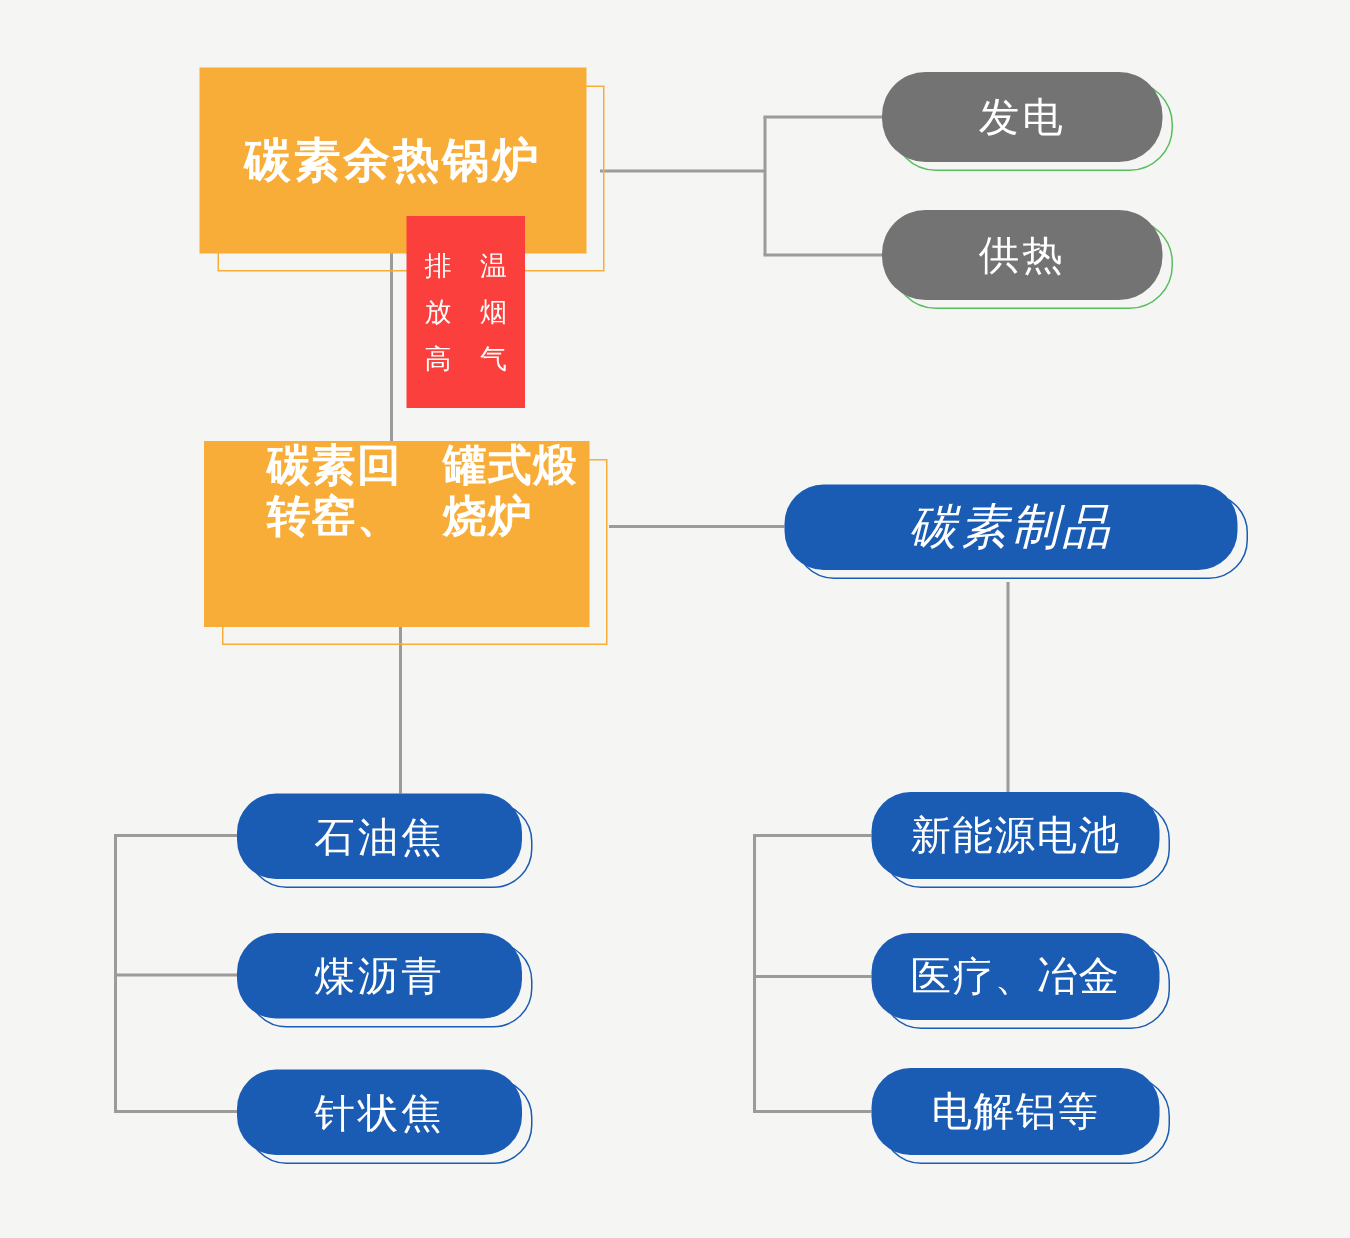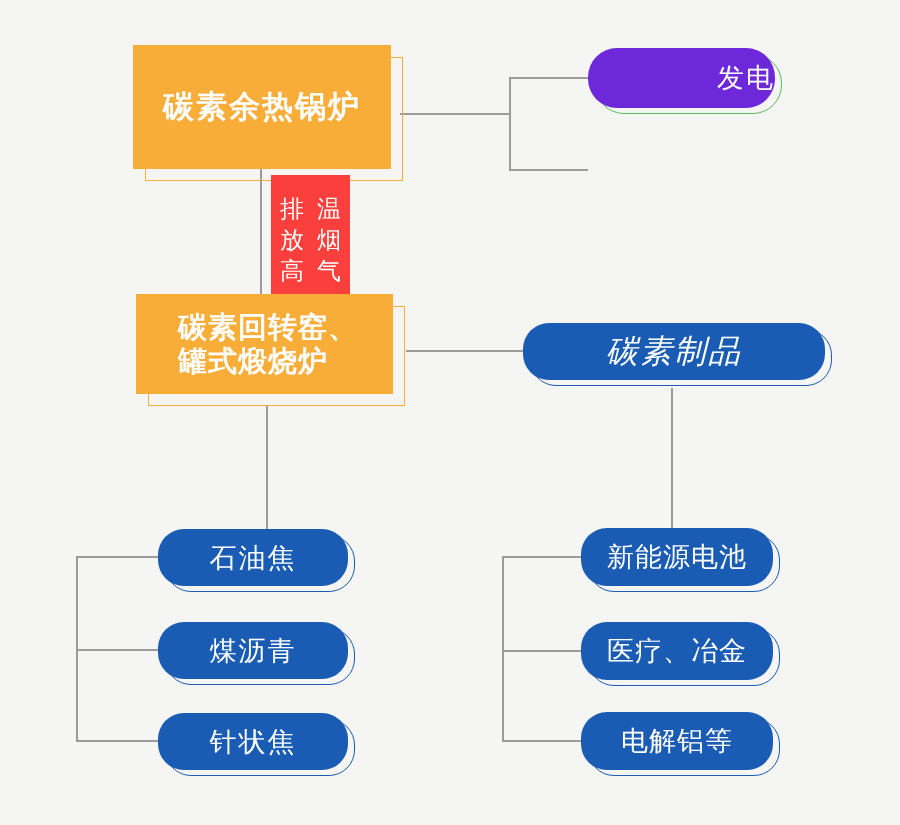--- a/index.html
+++ b/index.html
@@ -12,39 +12,39 @@
     position:absolute;color:#ffffff;display:flex;align-items:center;justify-content:center;
     box-sizing:border-box;
   }
   
   .node::after{
     content:"";position:absolute;left:var(--ox,7px);top:var(--oy,6px);
     width:100%;height:100%;border:1px solid var(--oc,#999);
     border-radius:inherit;z-index:-1;box-sizing:border-box;
   }
   .orange{background:#f9ad39;--oc:#f9ad39;--ox:12px;--oy:12px;}
-  .green {background:#6d28d9;--oc:#56be5e;border-radius:29px;justify-content:flex-end;}
+  .green {background:#737373;--oc:#56be5e;border-radius:29px;}
   .blue  {background:#1a5cb3;--oc:#1a5cb3;border-radius:26px;}
   .red   {background:#fa3f3c;--oc:transparent;}
   .red::after{display:none;}
 
   .boiler{left:133px;top:45px;width:258px;height:124px;font-size:31px;font-weight:bold;letter-spacing:2px;}
-  .kiln{left:136px;top:294px;width:257px;height:100px;font-size:29px;font-weight:bold;
-        flex-direction:column;align-items:flex-start;justify-content:center;
+  .kiln{left:136px;top:294px;width:257px;height:124px;font-size:29px;font-weight:bold;
+        align-items:flex-start;justify-content:center;
         padding-left:42px;line-height:34px;letter-spacing:1px;}
   .pill-green{left:588px;width:187px;height:60px;font-size:27px;letter-spacing:2px;}
   .power{top:48px;}
   .heating{top:140px;}
   .products{left:523px;top:323px;width:302px;height:57px;font-size:32px;letter-spacing:2px;font-style:italic;}
   .pill-left{left:158px;width:190px;height:57px;font-size:27px;letter-spacing:2px;}
   .pill-right{left:581px;width:192px;height:58px;font-size:27px;letter-spacing:1px;}
   .row1l{top:529px;} .row2l{top:622px;} .row3l{top:713px;}
   .row1r{top:528px;} .row2r{top:622px;text-align:right;} .row3r{top:712px;}
 
-  .flue{left:271px;top:175px;width:79px;height:128px;gap:13px;font-size:24px;}
+  .flue{left:271px;top:144px;width:79px;height:128px;gap:13px;font-size:18px;}
   .flue .col{width:24px;line-height:31px;word-break:break-all;text-align:center;font-weight:500;}
 
   .hline,.vline{position:absolute;background:#9b9b9b;z-index:-2;}
   .hline{height:2px;}
   .vline{width:2px;}
 </style>
 </head>
 <body>
 
 <div class="canvas">
@@ -71,20 +71,23 @@
   <div class="hline" style="left:502px;top:740px;width:79px;"></div>
 
   <div class="node orange boiler">
     <span>碳素余热锅炉</span>
   </div>
 
   <div class="node green pill-green power">
     <span>发电</span>
   </div>
 
+  <div class="node green pill-green heating">
+    <span>供热</span>
+  </div>
 
   <div class="node red flue">
     <span class="col">排放高</span>
     <span class="col">温烟气</span>
   </div>
 
   <div class="node orange kiln">
     <span>碳素回转窑、</span>
     <span>罐式煅烧炉</span>
   </div>

